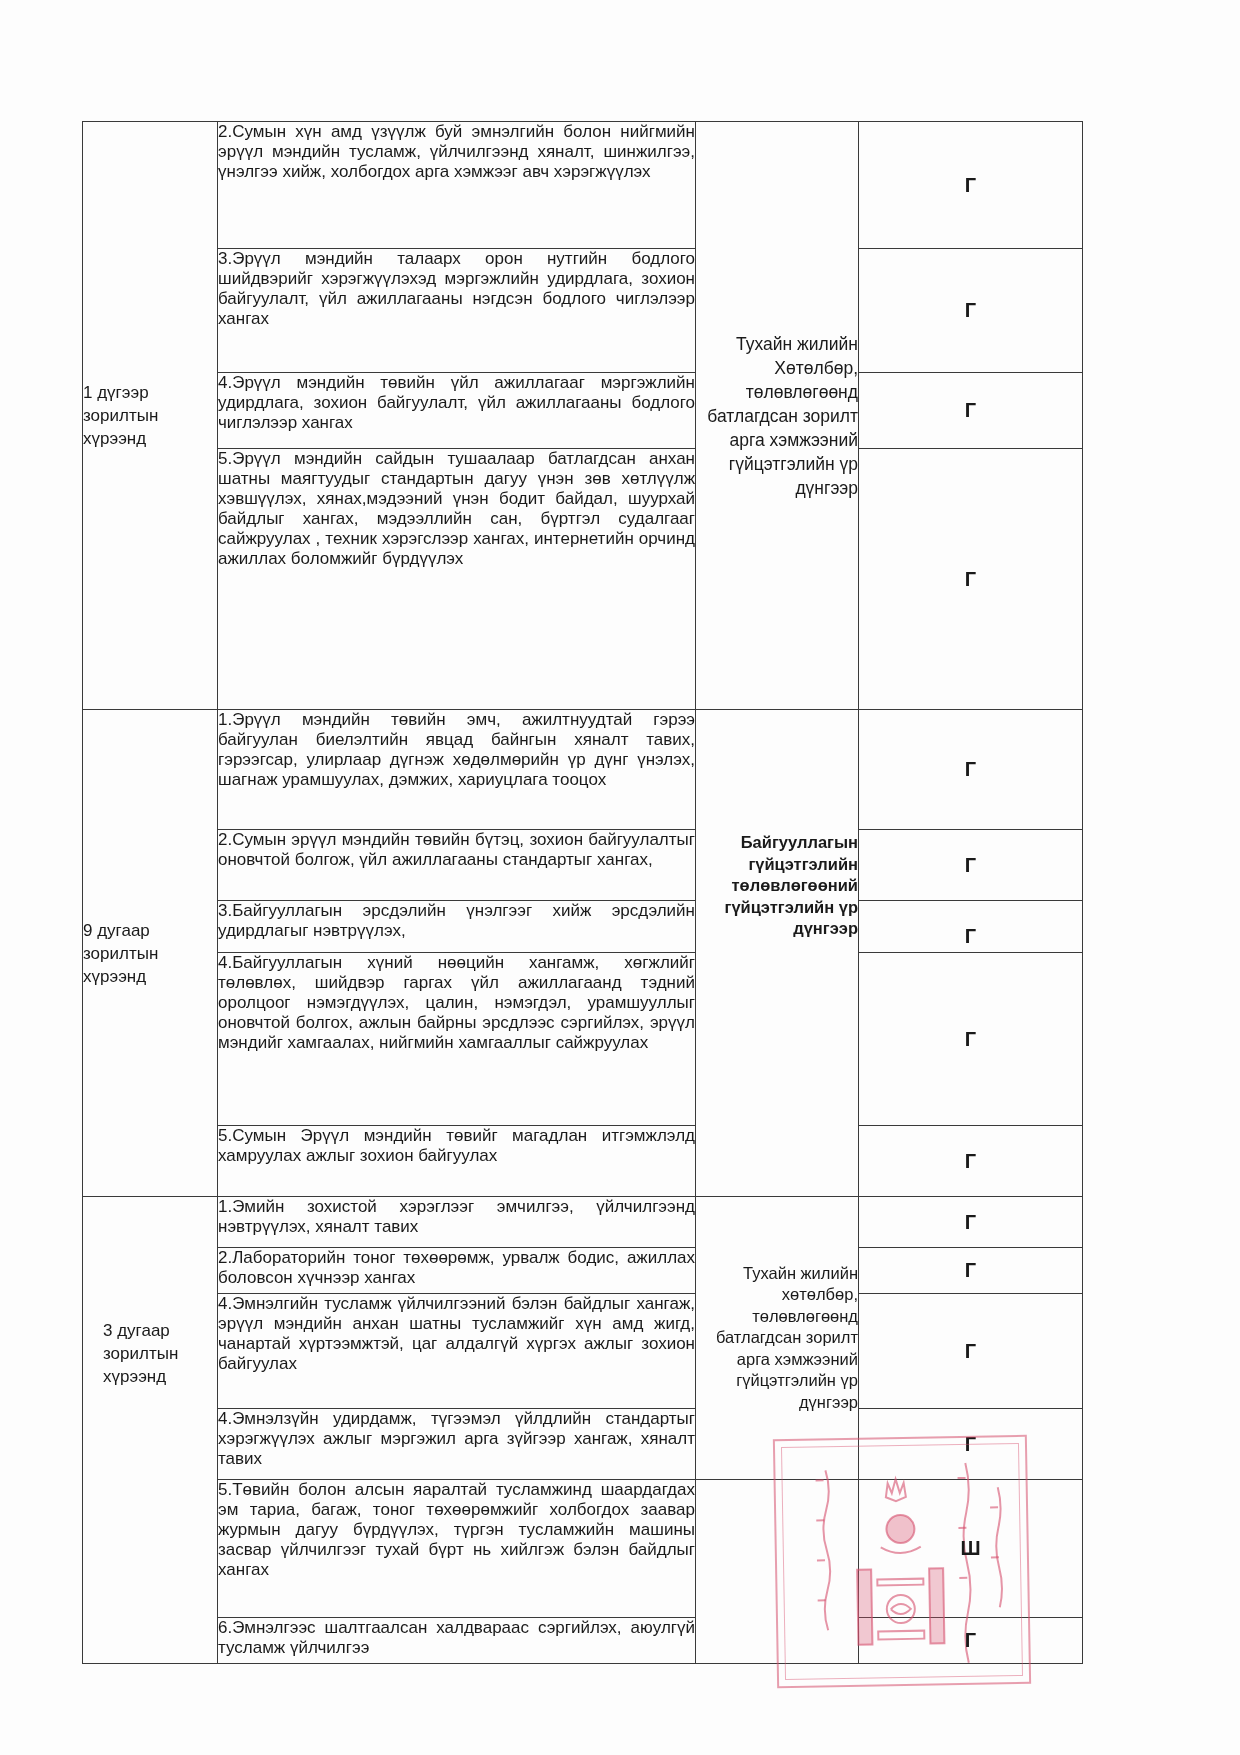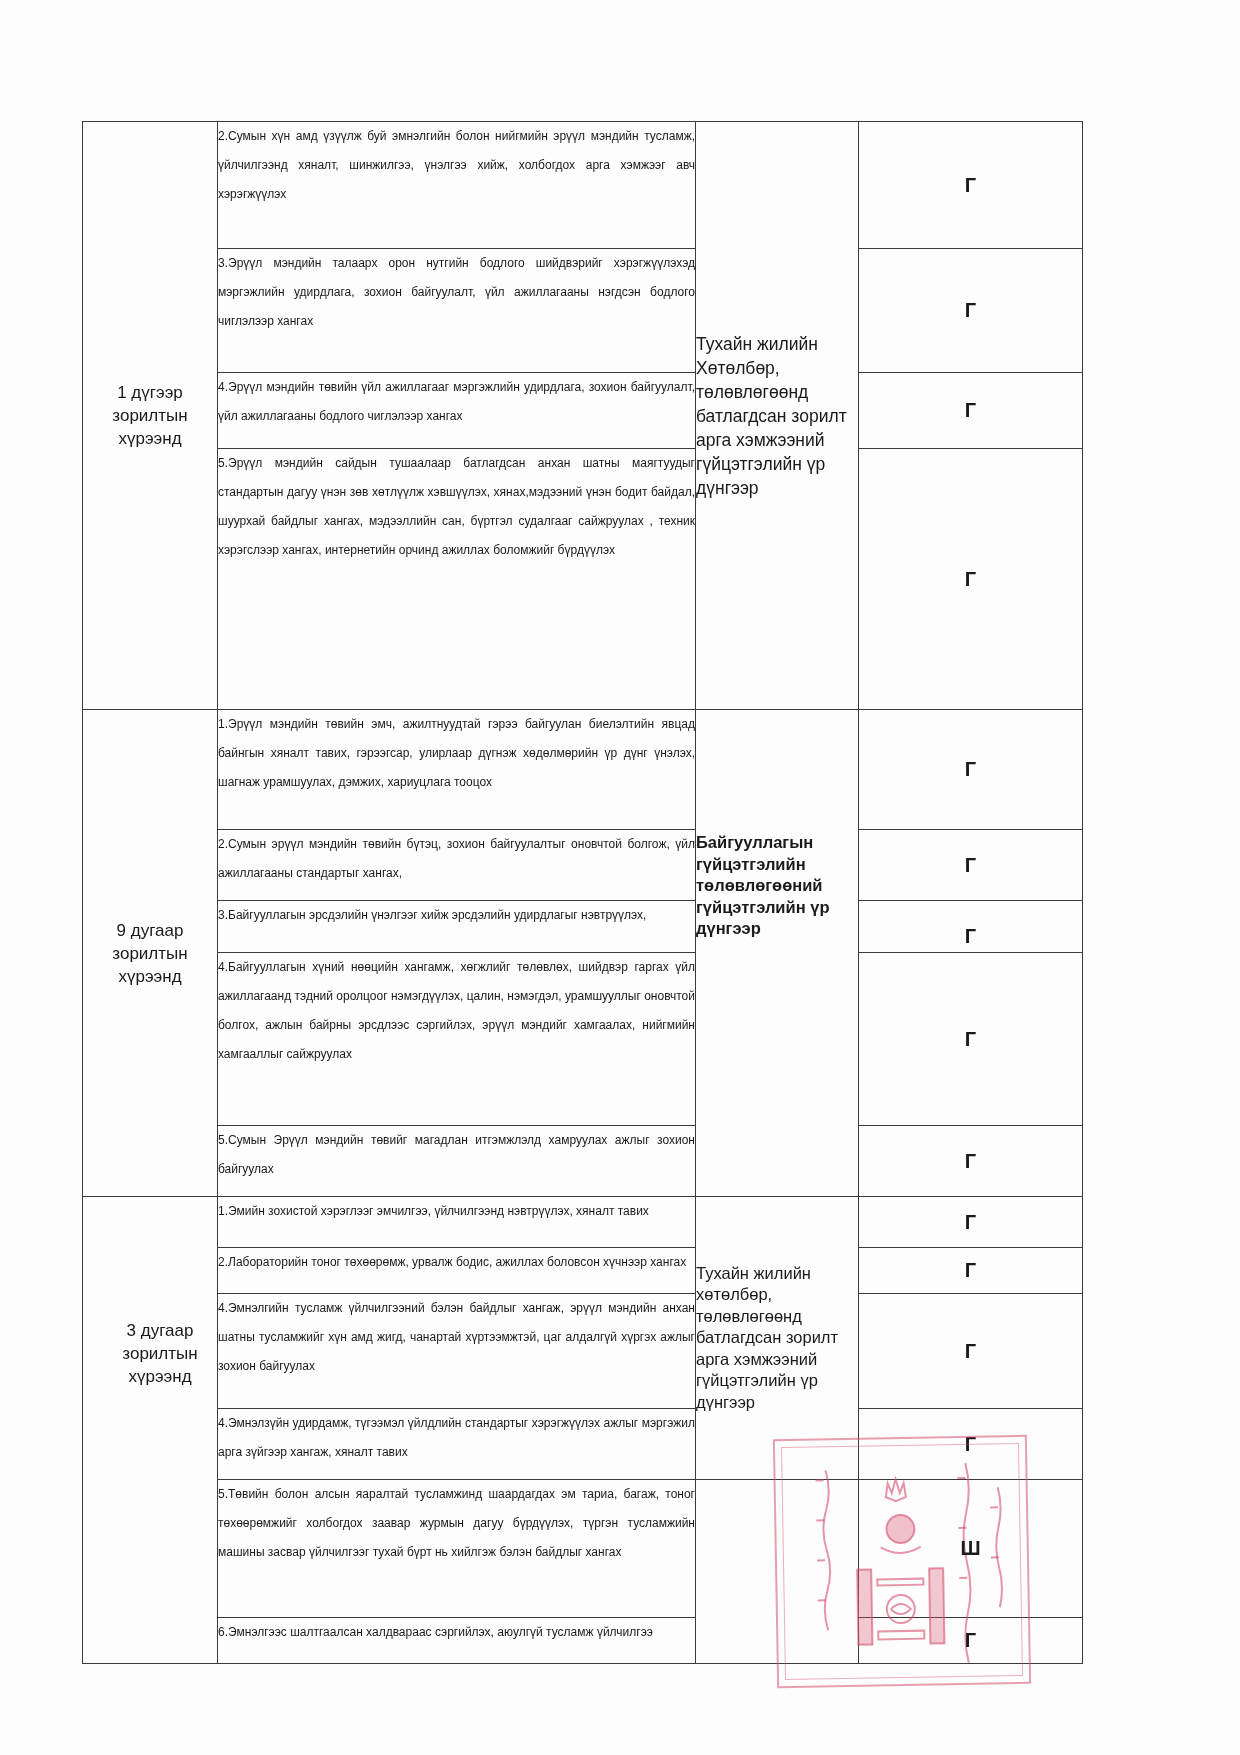--- a/index.html
+++ b/index.html
@@ -13,28 +13,28 @@
     border-collapse: collapse; table-layout: fixed;
   }
   table.eval td {
     border: 1.5px solid #3a3a3a; padding: 0; vertical-align: middle;
   }
   col.c1 { width: 135px; }
   col.c2 { width: 478px; }
   col.c3 { width: 163px; }
   col.c4 { width: 224px; }
   .group-label {
-    text-align: center; font-size: 17px; line-height: 23px; padding: 0 6px;
+    text-align: left; font-size: 17px; line-height: 23px; padding: 0 6px;
   }
   .task {
-    font-size: 12px; line-height: 29px; text-align: justify; text-align-last: left;
+    font-size: 17px; line-height: 20px; text-align: justify; text-align-last: left;
     padding: 0 6px 0 4px; vertical-align: top !important;
   }
   .basis {
-    text-align: left; font-size: 16.5px; line-height: 21.5px; padding: 0 8px;
+    text-align: right; font-size: 16.5px; line-height: 21.5px; padding: 0 8px;
   }
   .basis.g1 { font-size: 17.5px; line-height: 24px; }
   .grade {
     text-align: center; font-weight: bold; font-size: 20px;
   }
   .stamp {
     position: absolute; left: 775px; top: 1437px; width: 250px; height: 245px;
     border: 2px solid rgba(214, 80, 110, 0.55); transform: rotate(-1deg);
     pointer-events: none;
   }

